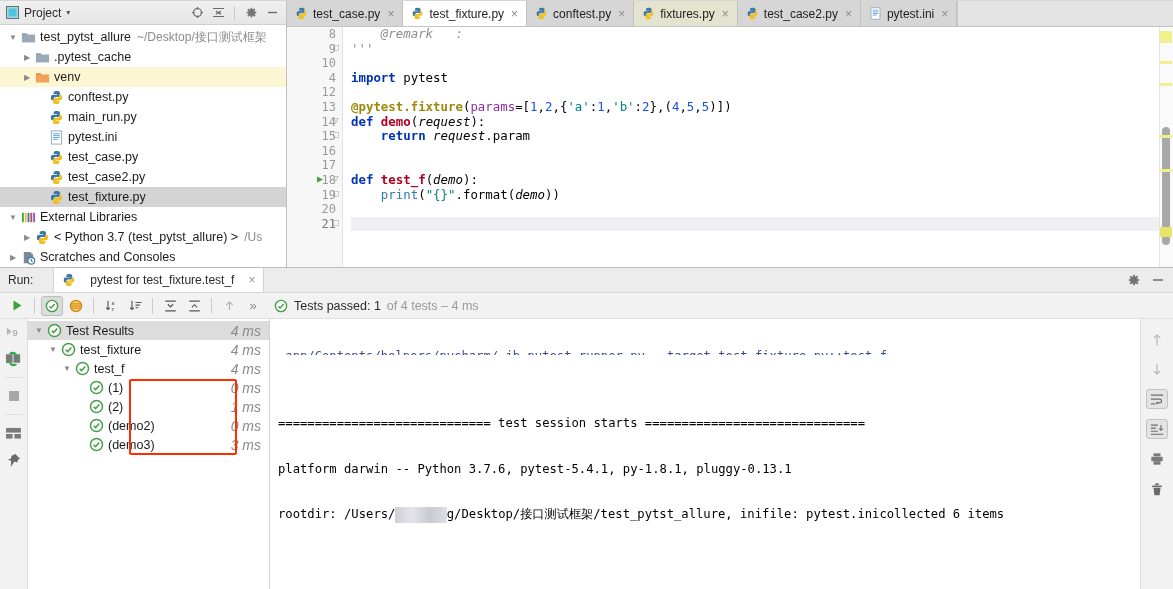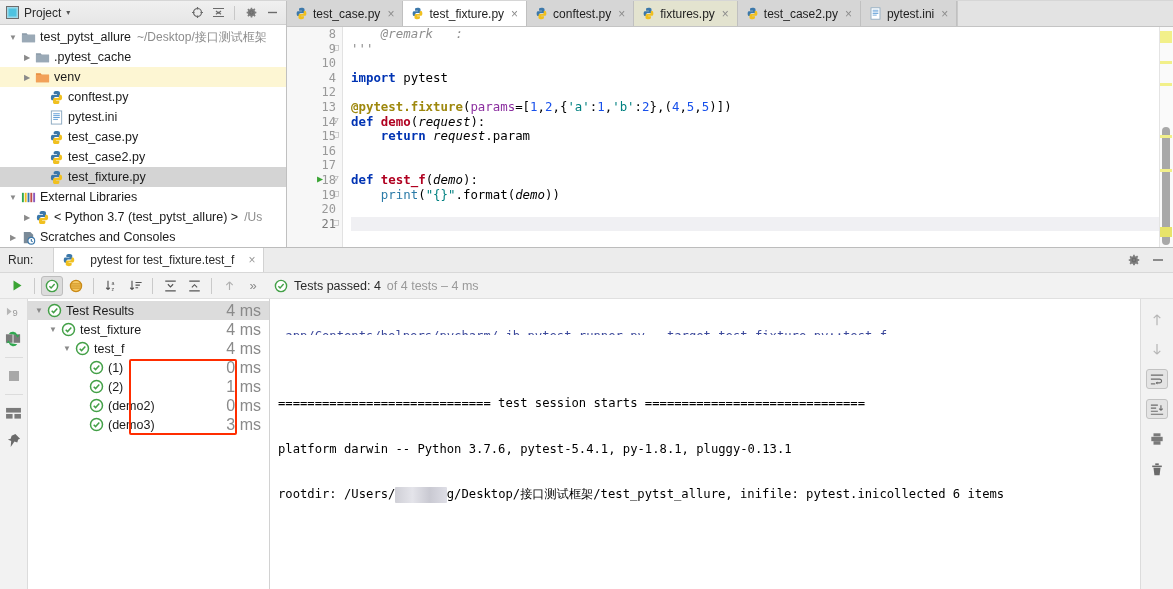--- a/index.html
+++ b/index.html
@@ -112,21 +112,21 @@
   .left-strip { width: 28px; background: #f2f2f2; border-right: 1px solid #dcdcdc;
     display: flex; flex-direction: column; align-items: center; padding-top: 4px; gap: 9px; }
   .ls-icon { width: 20px; height: 18px; display:flex; align-items:center; justify-content:center; color:#8a8a8a; }
   .ls-line { width: 18px; height: 1px; background: #dcdcdc; }
 
   .results-tree { width: 242px; background: #fff; border-right: 1px solid #d2d2d2;
     padding-top: 2px; position: relative; font-size: 12.5px; }
   .rnode { display: flex; align-items: center; height: 19px; white-space: nowrap; }
   .rnode.sel { background: #dcdcdc; }
   .rlabel { flex: 1; color: #1b1b1b; }
-  .rtime { color: #8a8a8a; font-size: 16px; padding-right: 8px; }
+  .rtime { color: #8a8a8a; font-size: 14px; padding-right: 8px; font-style: italic; }
   .redbox { position: absolute; left: 101px; top: 60px; width: 108px; height: 76px;
     border: 2.5px solid #ff2d00; border-radius: 2px; pointer-events: none; }
 
   .console { flex: 1; background: #fff; font-family: "DejaVu Sans Mono", monospace;
     font-size: 12.2px; line-height: 15.2px; padding: 0 0 0 8px; position: relative;
     overflow: hidden; color: #000; white-space: pre; }
   .ccut { color: #1b2a8a; opacity: .85; }
   .blur { display: inline-block; background: linear-gradient(90deg,#cfcfd6,#e4e4ea,#c9c9d2,#dedee6);
     color: transparent; border-radius: 1px; }
 
@@ -219,20 +219,30 @@
           </div>
           <div class="tnode" style="padding-left: 34px;">
             <span class="arrow blank">▶</span>
             <span class="ticon">
               <svg width="15" height="15" viewBox="0 0 16 16">
                 <path d="M8 1c-3 0-3 1.5-3 1.5v2H8.5v.7H3.8S2 5 2 8s1.6 3 1.6 3h1.6V9.2s0-1.7 1.7-1.7h3.2s1.6 0 1.6-1.6V2.8S11.9 1 8 1z" fill="#3c78aa"></path>
                 <path d="M8 15c3 0 3-1.5 3-1.5v-2H7.5v-.7h4.7S14 11 14 8s-1.6-3-1.6-3h-1.6v1.8s0 1.7-1.7 1.7H5.9s-1.6 0-1.6 1.6v3.1S4.1 15 8 15z" fill="#f0c020"></path>
               </svg>
             </span>
             <span class="tlabel">conftest.py</span>
+          </div>
+          <div class="tnode" style="padding-left: 34px;">
+            <span class="arrow blank">▶</span>
+            <span class="ticon">
+              <svg width="15" height="15" viewBox="0 0 16 16">
+                <path d="M8 1c-3 0-3 1.5-3 1.5v2H8.5v.7H3.8S2 5 2 8s1.6 3 1.6 3h1.6V9.2s0-1.7 1.7-1.7h3.2s1.6 0 1.6-1.6V2.8S11.9 1 8 1z" fill="#3c78aa"></path>
+                <path d="M8 15c3 0 3-1.5 3-1.5v-2H7.5v-.7h4.7S14 11 14 8s-1.6-3-1.6-3h-1.6v1.8s0 1.7-1.7 1.7H5.9s-1.6 0-1.6 1.6v3.1S4.1 15 8 15z" fill="#f0c020"></path>
+              </svg>
+            </span>
+            <span class="tlabel">main_run.py</span>
           </div>
           <div class="tnode" style="padding-left: 34px;">
             <span class="arrow blank">▶</span>
             <span class="ticon">
               <svg width="15" height="15" viewBox="0 0 16 16">
                 <rect x="2.5" y="1" width="11" height="14" fill="#fff" stroke="#8aa8c0"></rect>
                 <path d="M4.5 4h7M4.5 6h7M4.5 8h7M4.5 10h5" stroke="#5b9bd5" stroke-width="1"></path>
               </svg>
             </span>
             <span class="tlabel">pytest.ini</span>
@@ -475,21 +485,21 @@
             <path d="M8 13V3M8 3L4 7M8 3l4 4" stroke="#b0b0b0" stroke-width="1.4" fill="none"></path>
           </svg>
       </span>
       <span class="tb-btn" style="color:#8a8a8a;font-size:13px;">»</span>
 
       <div class="status">
         <svg width="14" height="14" viewBox="0 0 16 16">
             <circle cx="8" cy="8" r="6.4" fill="#fff" stroke="#43a047" stroke-width="1.6"></circle>
             <path d="M5 8.2l2 2 4-4.4" stroke="#43a047" stroke-width="1.6" fill="none"></path>
           </svg>
-        <span class="ok">Tests passed: 4</span>
+        <span class="ok">Tests passed: 1</span>
         <span class="dim">of 4 tests – 4 ms</span>
       </div>
     </div>
 
     <div class="run-body">
 
       <div class="left-strip">
         <span class="ls-icon">
           <svg width="17" height="15" viewBox="0 0 18 16">
               <path d="M2 3l5 4-5 4z" fill="#b6b6b6"></path>

